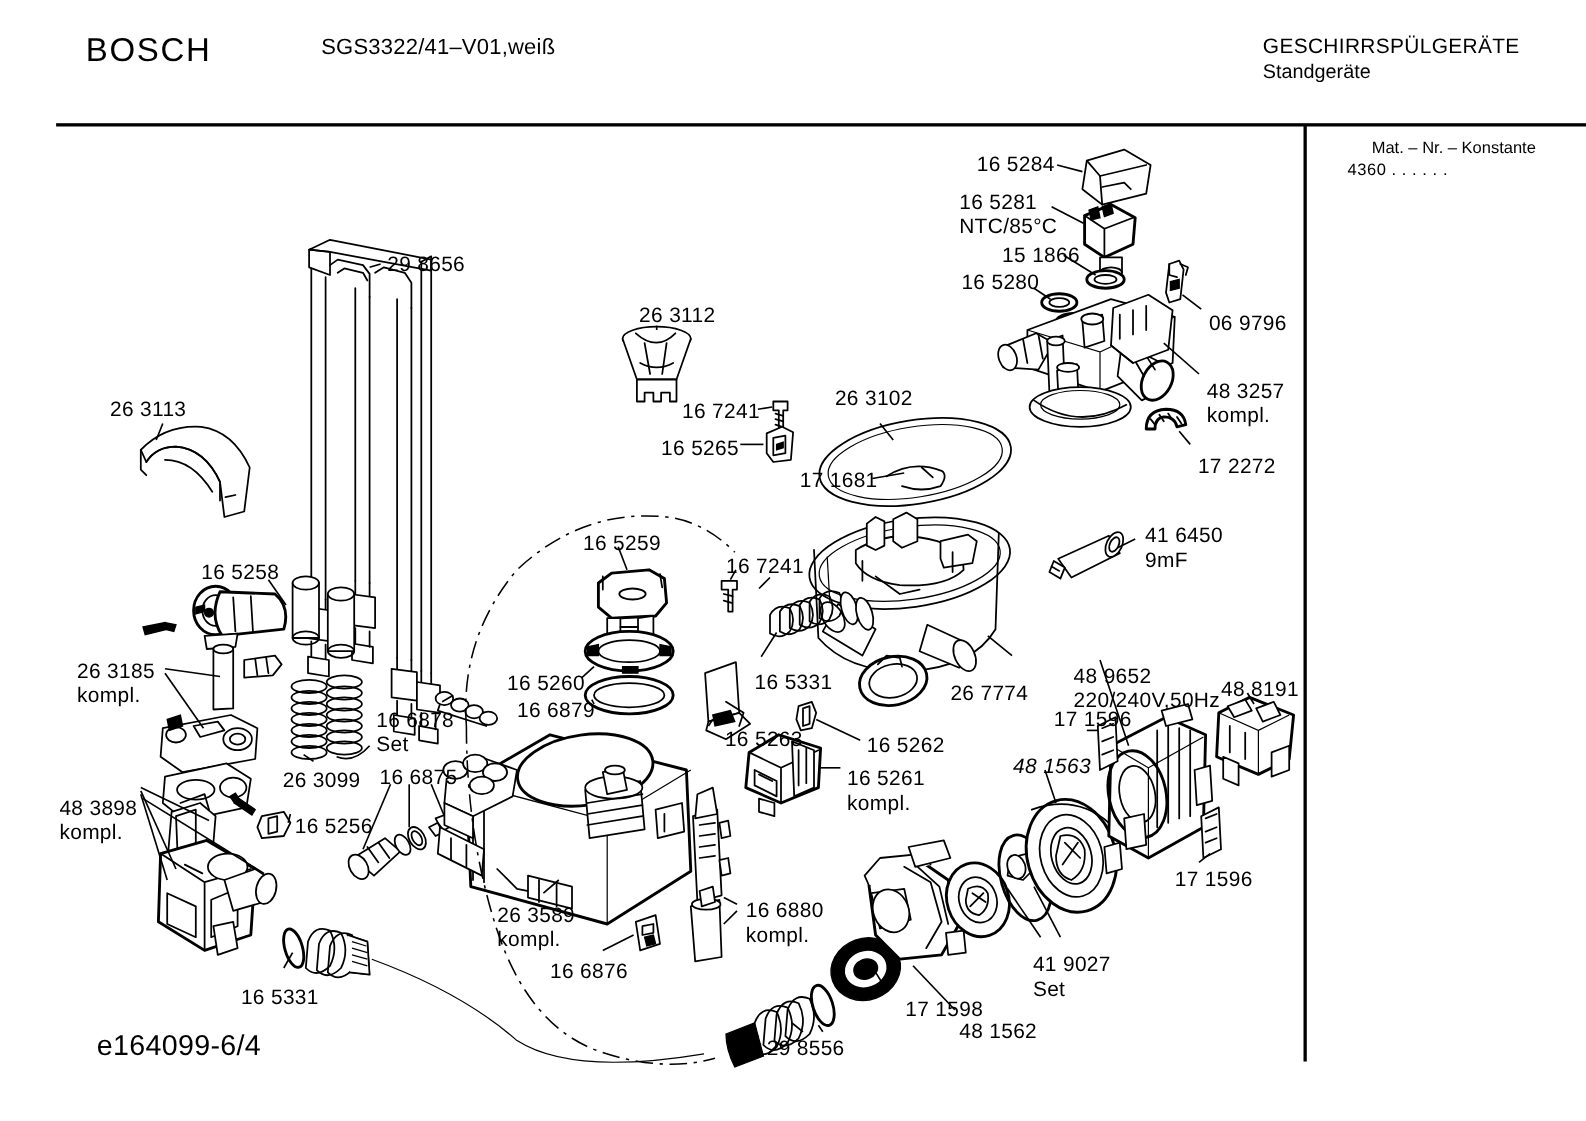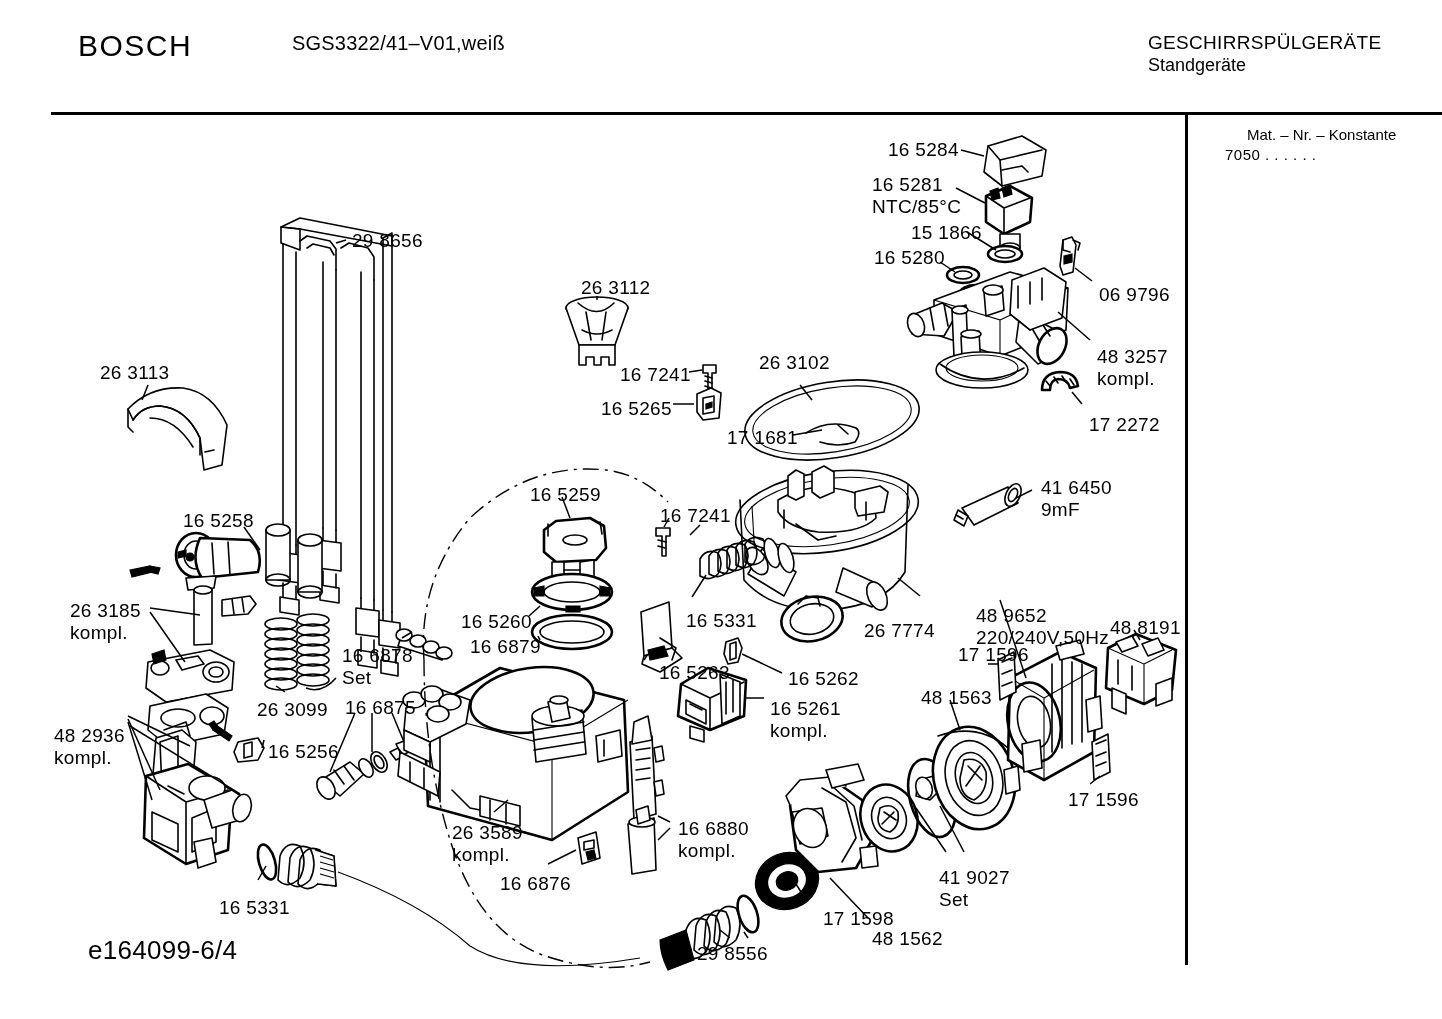--- a/index.html
+++ b/index.html
@@ -57,21 +57,21 @@
 
   <div class="brand">BOSCH</div>
   <div class="model">SGS3322/41–V01,weiß</div>
   <div class="cat-main">GESCHIRRSPÜLGERÄTE</div>
   <div class="cat-sub">Standgeräte</div>
 
   <div class="frame-top"></div>
   <div class="frame-div"></div>
 
   <div class="matnr">Mat. – Nr. – Konstante</div>
-  <div class="matval">7050  .  .    .   .   .   .</div>
+  <div class="matval">4360  .  .    .   .   .   .</div>
 
   <div class="footer">e164099-6/4</div>
 
   <svg id="art" viewBox="0 0 1442 1019">
 
     <g>
       <path class="s" d="M281 227 L300 218 L392 236 L392 246 L300 229 Z"></path>
       <path class="s" d="M281 227 L281 243 L300 250 L300 229 Z"></path>
       <path class="s" d="M283 244 L283 540 M296 252 L296 545"></path>
       <path class="s" d="M300 241 L307 236 L330 241 L336 249 L336 270"></path>
@@ -624,29 +624,29 @@
       <div class="lbl" style="left: 470px; top: 636px;"><span>16 6879</span></div>
       <div class="lbl" style="left: 619px; top: 662px; margin-left: 40px;"><span>16 5263</span></div>
       <div class="lbl" style="left: 686px; top: 610px;"><span>16 5331</span></div>
       <div class="lbl" style="left: 788px; top: 668px;"><span>16 5262</span></div>
       <div class="lbl" style="left: 770px; top: 698px;"><span>16 5261</span><span class="l2">kompl.</span></div>
       <div class="lbl" style="left: 864px; top: 620px;"><span>26 7774</span></div>
       <div class="lbl" style="left: 342px; top: 645px;"><span>16 6878</span><span class="l2">Set</span></div>
       <div class="lbl" style="left: 257px; top: 699px;"><span>26 3099</span></div>
       <div class="lbl" style="left: 345px; top: 697px;"><span>16 6875</span></div>
       <div class="lbl" style="left: 268px; top: 696px; margin-top: 45px;"><span>16 5256</span></div>
-      <div class="lbl" style="left: 54px; top: 725px;"><span>48 2936</span><span class="l2">kompl.</span></div>
+      <div class="lbl" style="left: 54px; top: 725px;"><span>48 3898</span><span class="l2">kompl.</span></div>
       <div class="lbl" style="left: 452px; top: 822px;"><span>26 3589</span><span class="l2">kompl.</span></div>
       <div class="lbl" style="left: 678px; top: 818px;"><span>16 6880</span><span class="l2">kompl.</span></div>
       <div class="lbl" style="left: 500px; top: 873px;"><span>16 6876</span></div>
       <div class="lbl" style="left: 219px; top: 897px;"><span>16 5331</span></div>
       <div class="lbl" style="left: 697px; top: 943px;"><span>29 8556</span></div>
       <div class="lbl" style="left: 795px; top: 908px; margin-left: 28px;"><span>17 1598</span></div>
       <div class="lbl" style="left: 872px; top: 928px;"><span>48 1562</span></div>
       <div class="lbl" style="left: 939px; top: 867px;"><span>41 9027</span><span class="l2">Set</span></div>
-      <div class="lbl" style="left: 921px; top: 687px;"><span>48 1563</span></div>
+      <div class="lbl" style="left: 921px; top: 687px; font-style: italic;"><span>48 1563</span></div>
       <div class="lbl" style="left: 976px; top: 574px; margin-top: 31px;"><span>48 9652</span><span class="l2">220/240V,50Hz</span></div>
       <div class="lbl" style="left: 958px; top: 644px;"><span>17 1596</span></div>
       <div class="lbl" style="left: 1068px; top: 789px;"><span>17 1596</span></div>
       <div class="lbl" style="left: 1110px; top: 617px;"><span>48 8191</span></div>
     </div>
 
 </div>
 
 </body></html>

